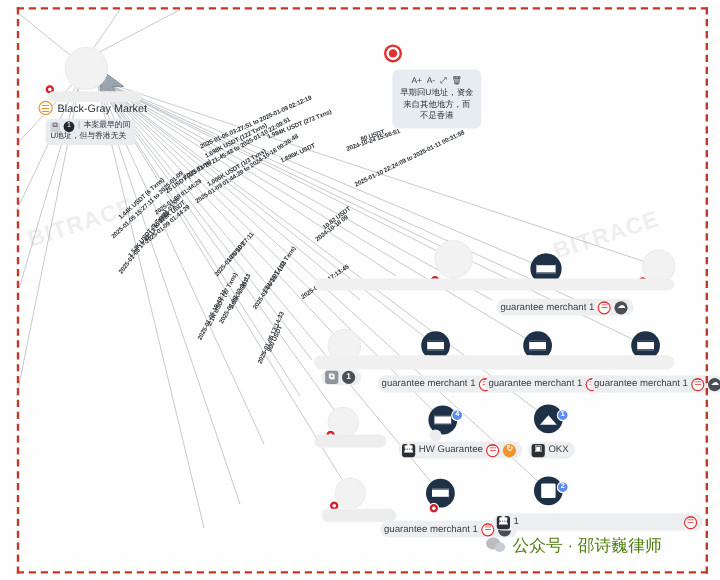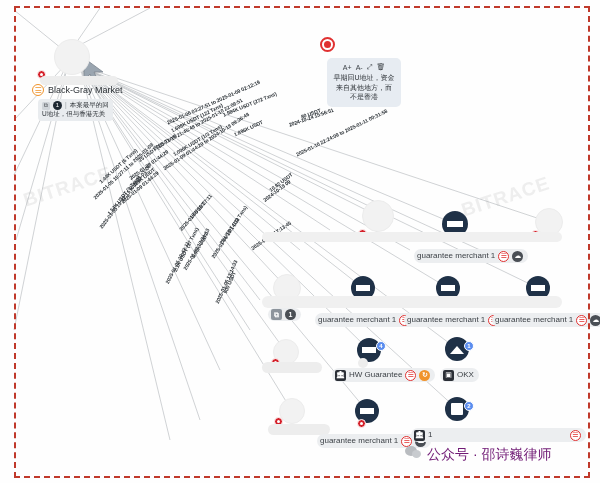--- a/index.html
+++ b/index.html
@@ -227,23 +227,23 @@
     display: flex; align-items: center; justify-content: center;
   }
   .popup-marker .inner {
     width: 7px; height: 7px; border-radius: 50%;
     background: #e03131;
   }
   
   .footer-wm {
     position: absolute;
     left: 405px; top: 446px;
-    display: flex; align-items: flex-start; gap: 5px;
+    display: flex; align-items: center; gap: 5px;
     font-size: 14px;
-    color: #701a75;
+    color: #4d7c0f;
     z-index: 45;
     white-space: nowrap;
   }
   .wechat {
     width: 17px; height: 14px;
     position: relative;
   }
   .wechat .b1, .wechat .b2 {
     position: absolute;
     background: #b9bcc0;

